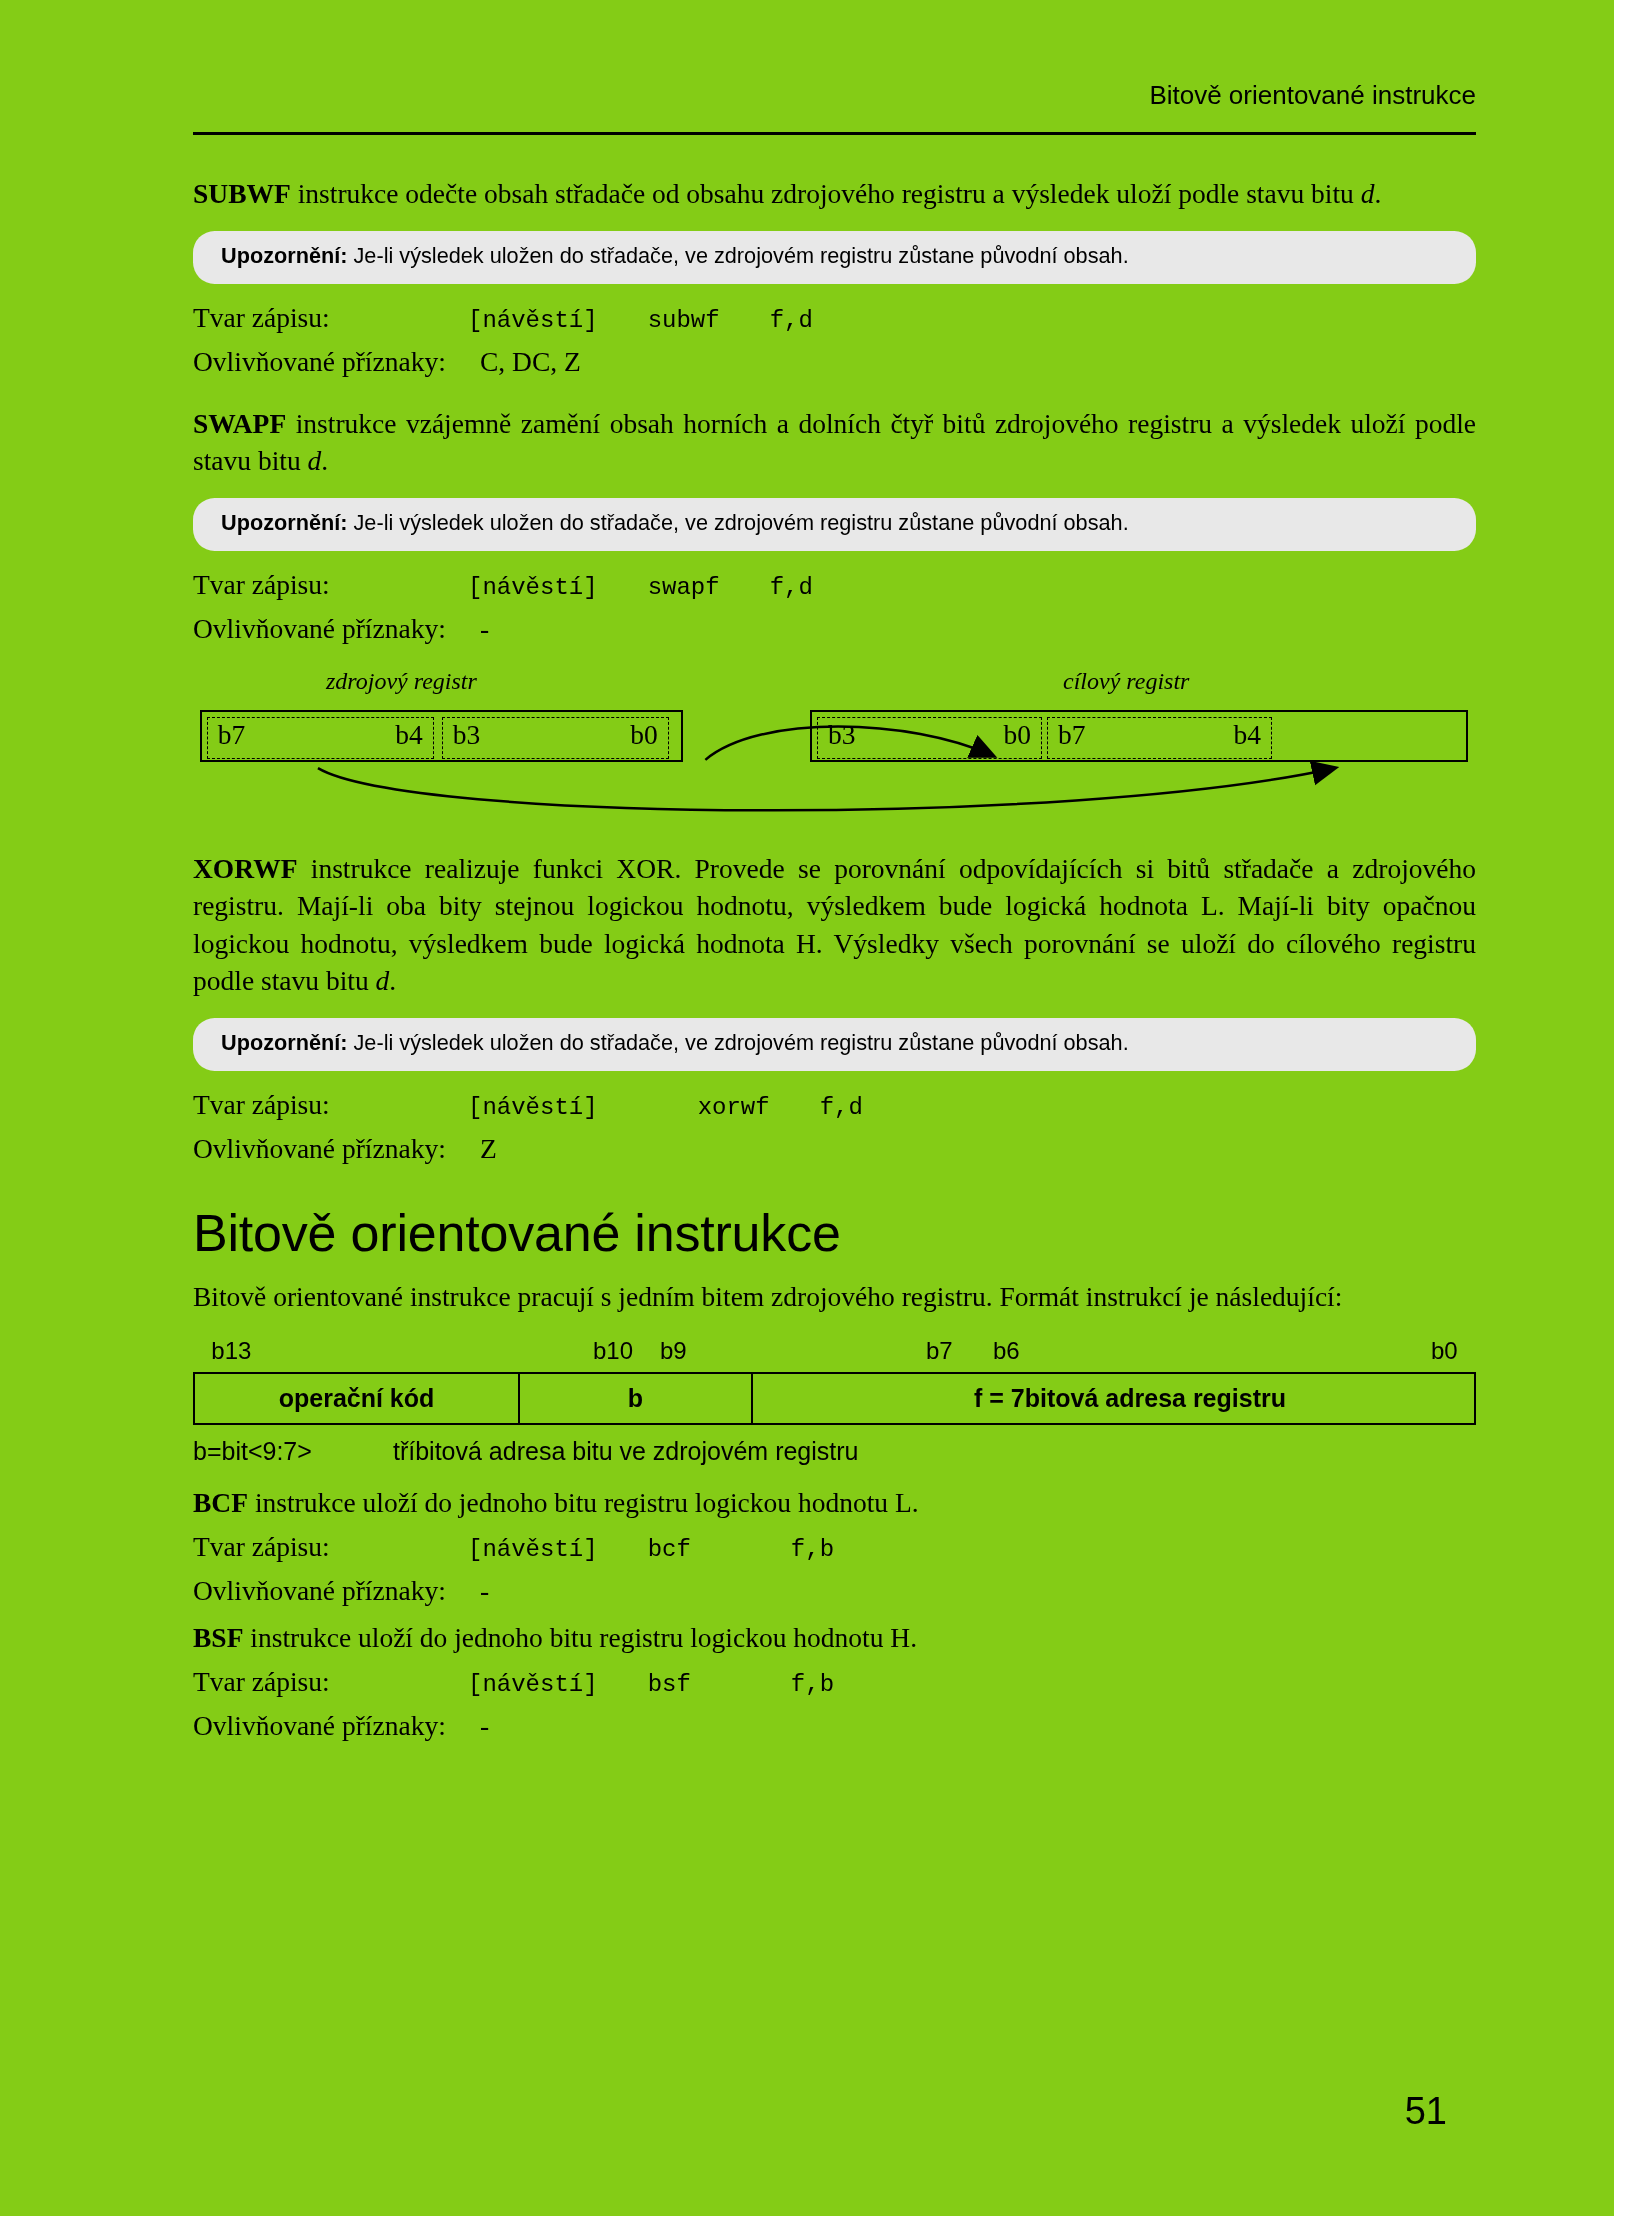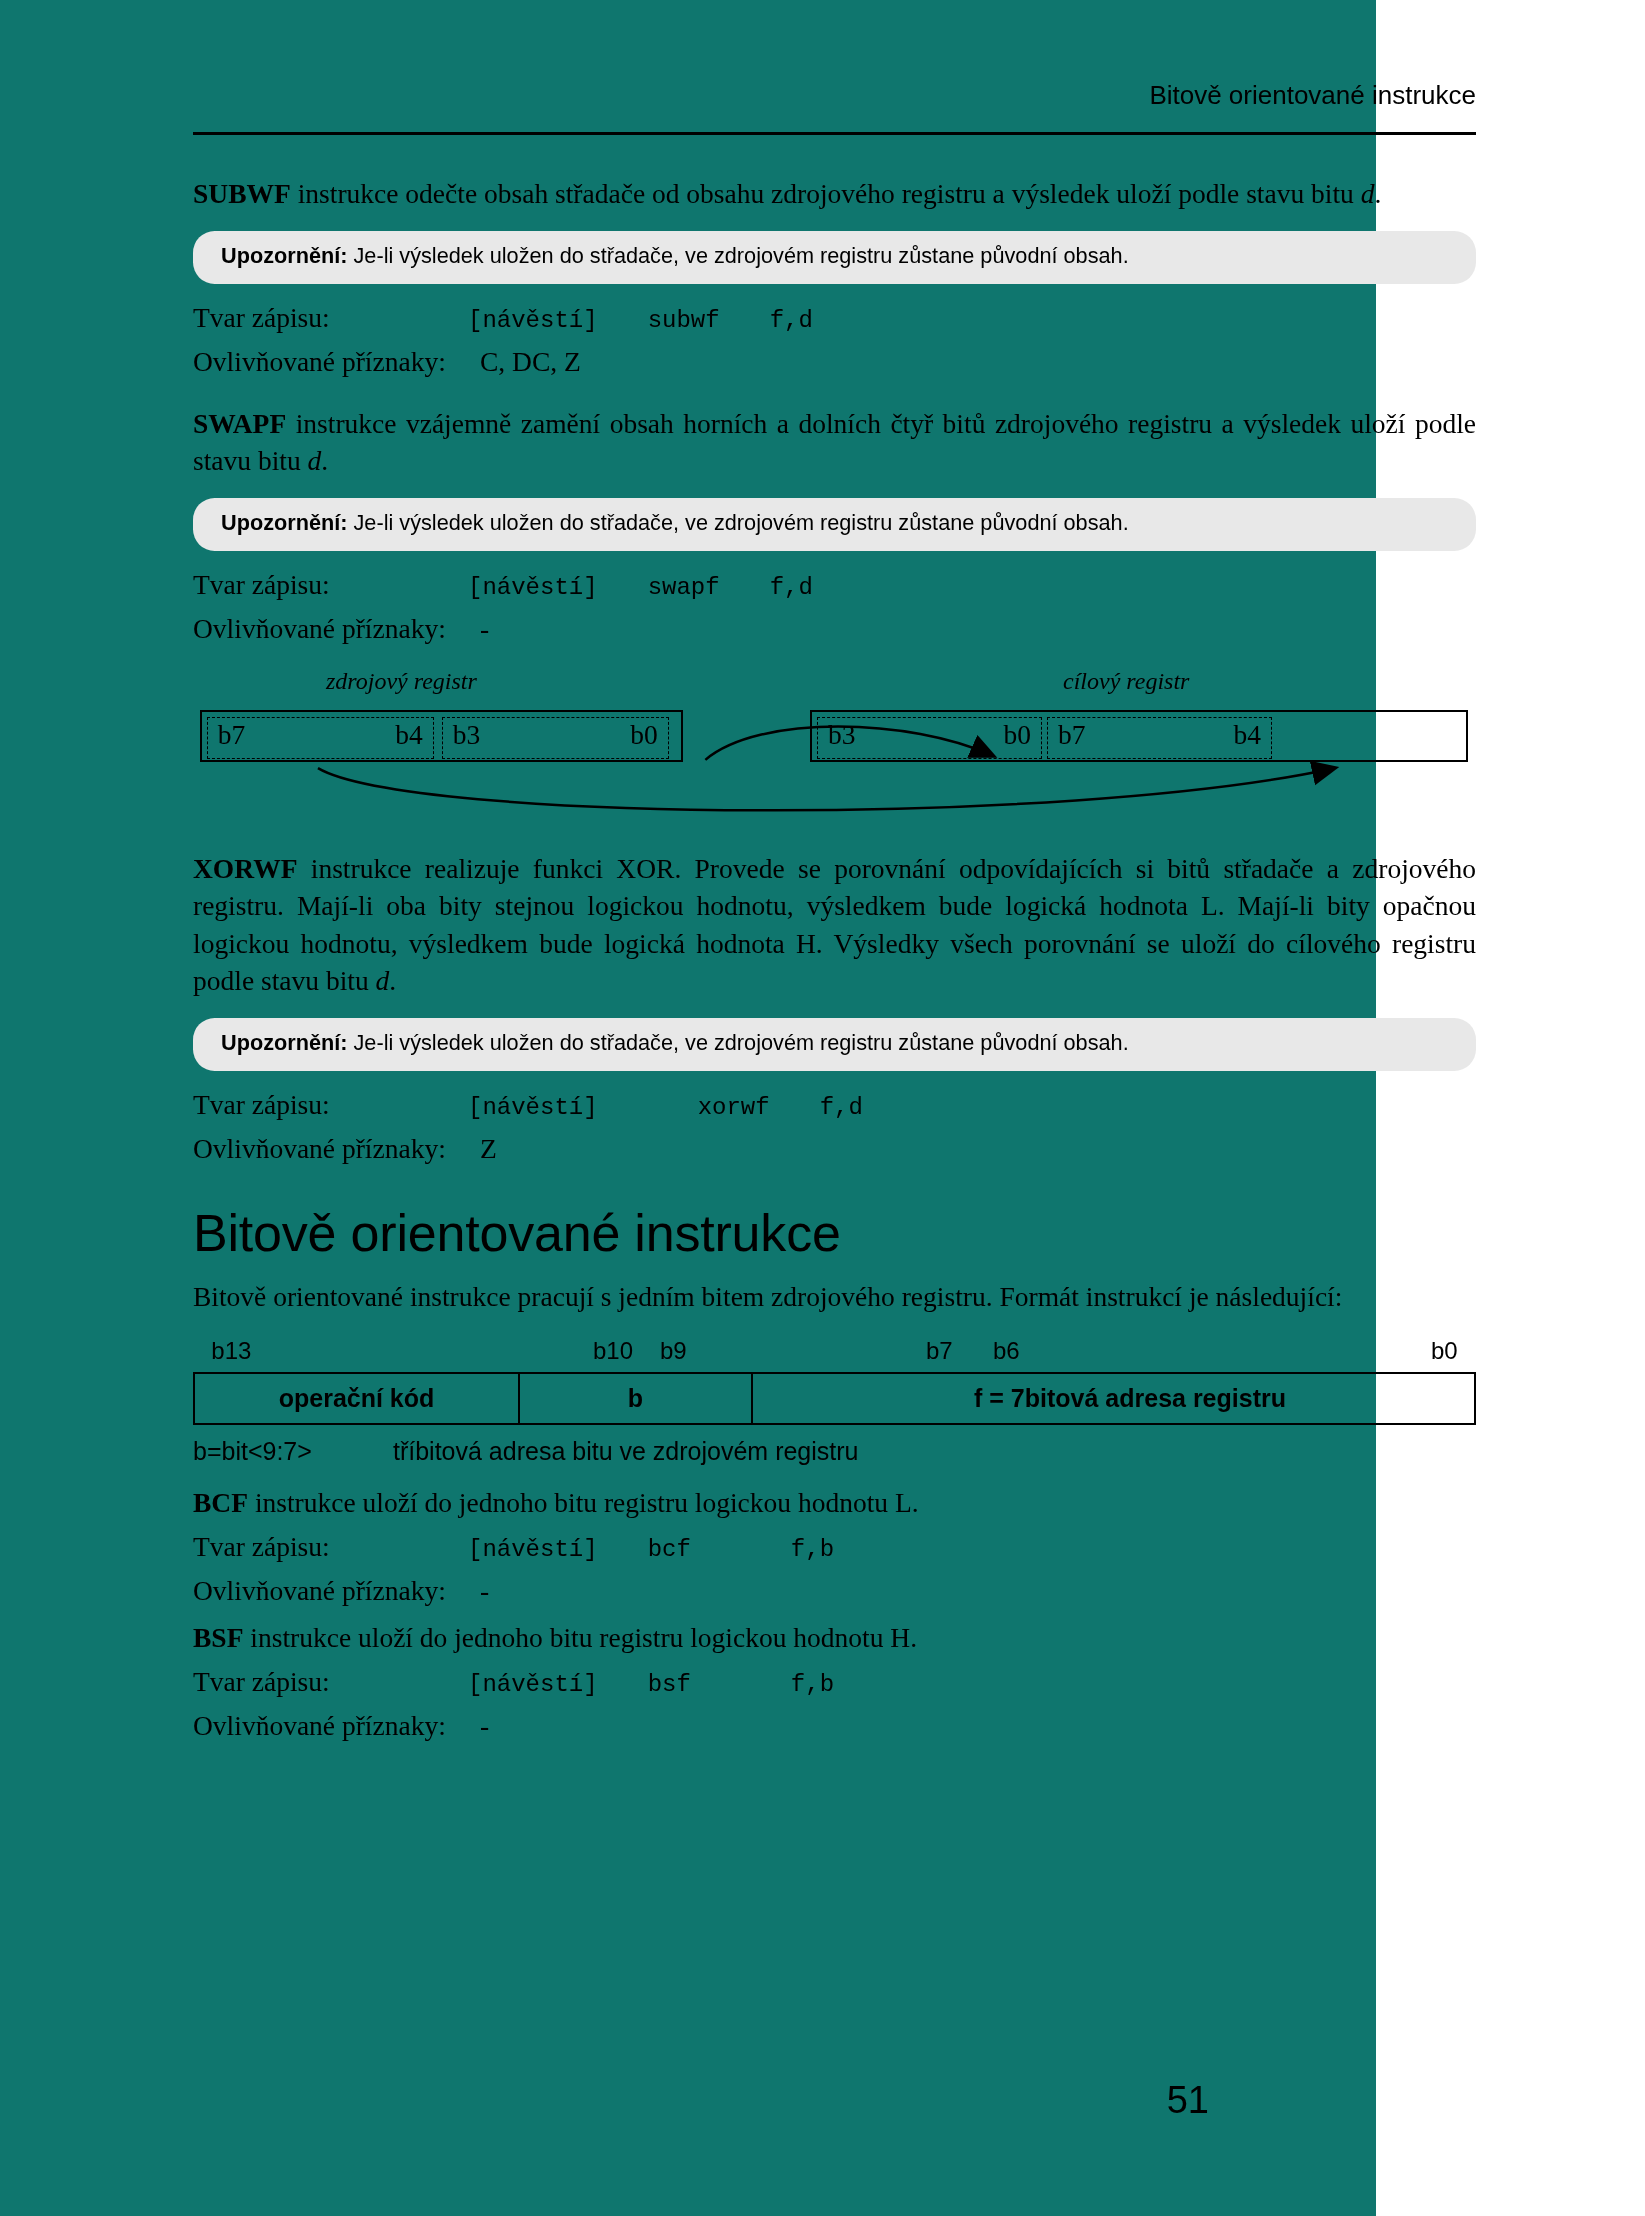--- a/index.html
+++ b/index.html
@@ -2,23 +2,23 @@
 <html lang="cs" style="font-size:13.3px"><head>
 <meta charset="utf-8">
 <style>
   html, body {
     margin: 0;
     padding: 0;
     background: #ffffff;
   }
   .page {
     position: relative;
-    width: 1376px;
+    width: 1614px;
     height: 2216px;
-    background: #0f766e;
+    background: #84cc16;
     font-family: "Liberation Serif", serif;
     color: #000000;
     box-sizing: border-box;
   }
 
   
   .header {
     position: absolute;
     top: 80px;
     left: 193px;
@@ -196,21 +196,21 @@
     font-family: "Liberation Sans", sans-serif;
     font-size: 25px;
     margin: 10px 0 18.3px 0;
   }
   .bitdef .k { width: 200px; flex: 0 0 200px; }
 
   
   .pageno {
     position: absolute;
     right: 167px;
-    bottom: 94px;
+    bottom: 83px;
     font-family: "Liberation Sans", sans-serif;
     font-size: 38px;
   }
 </style>
 </head>
 <body>
 
 <div class="page">
 
   <div class="header">Bitově orientované instrukce</div>

